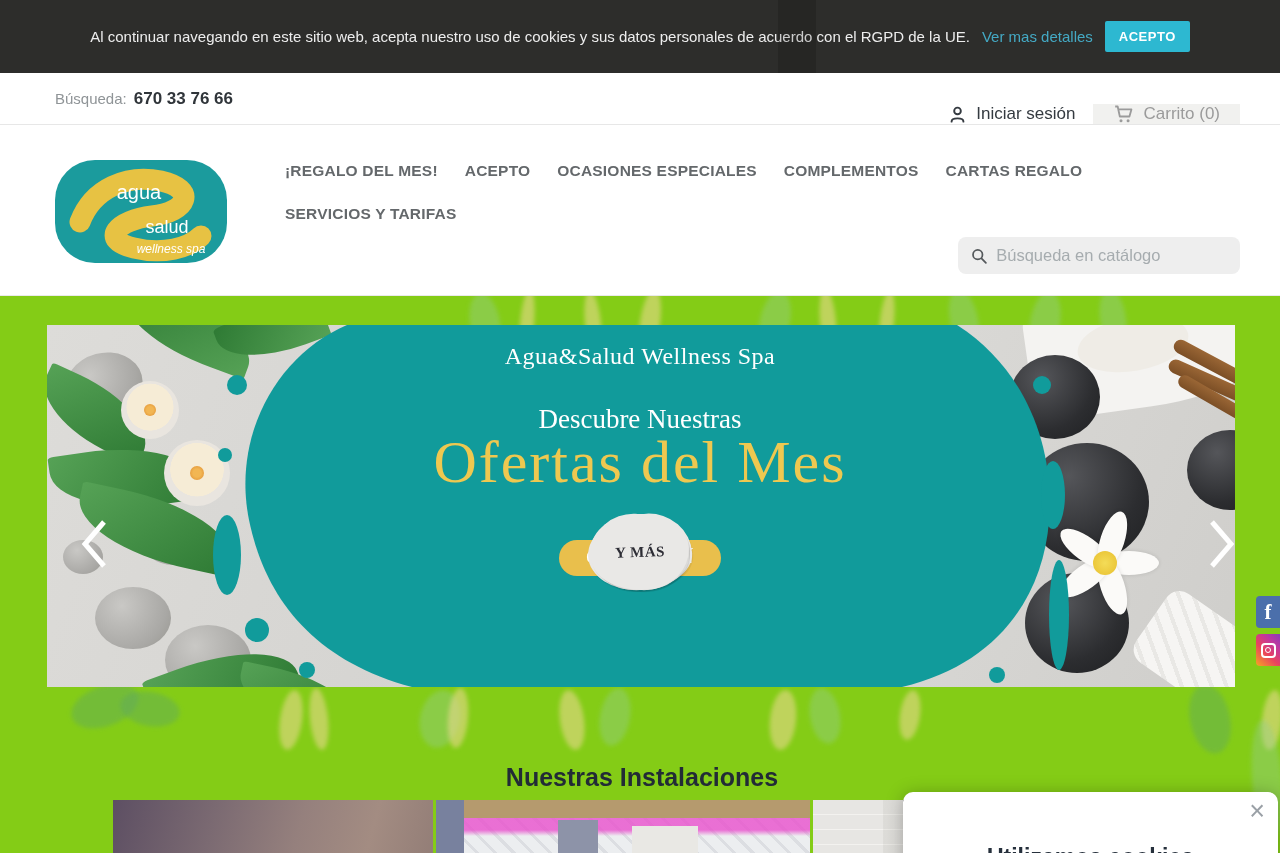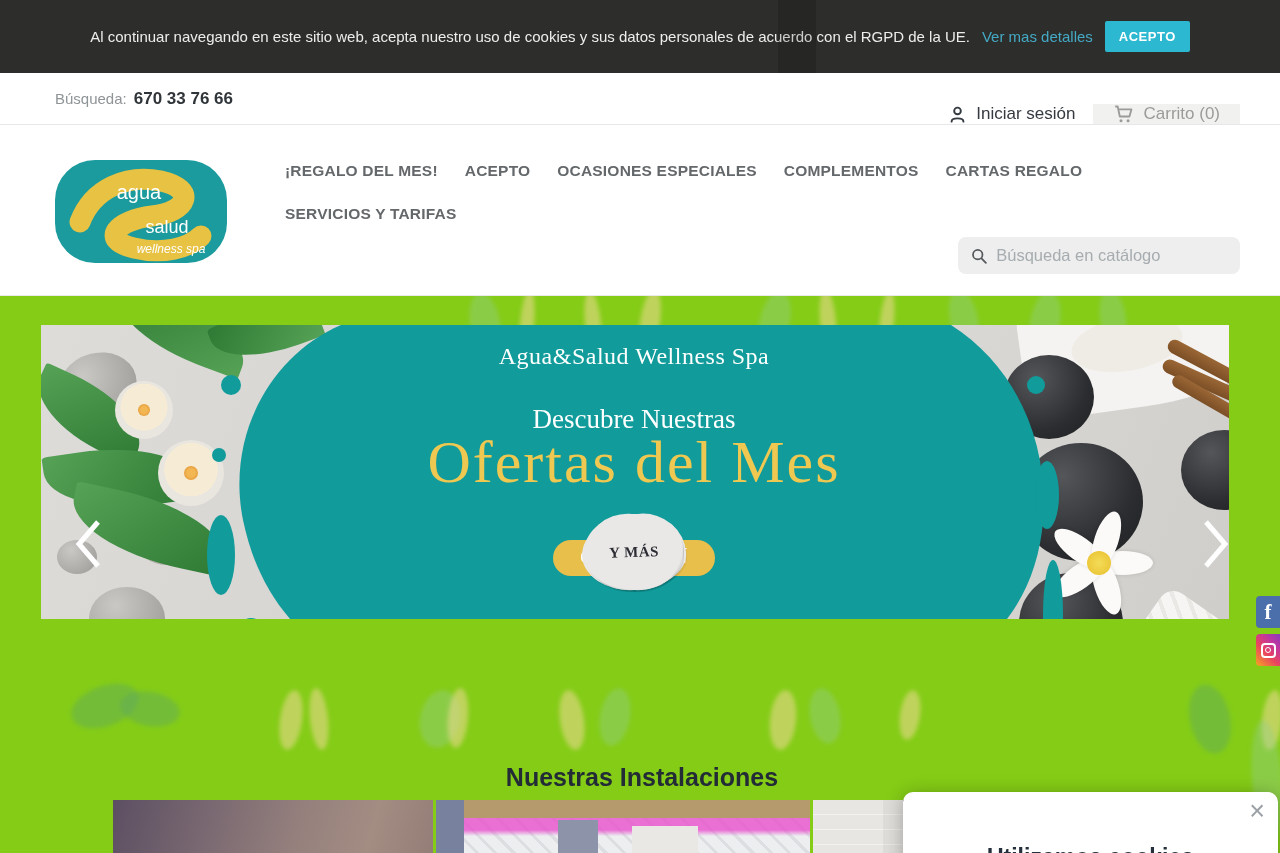--- a/index.html
+++ b/index.html
@@ -40,21 +40,21 @@
   .search { position:absolute; right:40px; top:112px; width:282px; height:37px; background:#eeeeee;
     border-radius:8px; display:flex; align-items:center; padding:0 13px; gap:9px; }
   .search input { border:none; background:transparent; outline:none; font-size:16.5px; color:#333;
     width:100%; font-family:"Liberation Sans", sans-serif; }
   .search input::placeholder { color:#a6acaf; }
 
   
   .wm { position:absolute; border-radius:50% 50% 50% 50%; filter:blur(2px); z-index:1; }
 
   
-  .hero { position:absolute; left:41px; top:325px; width:1188px; height:294px; overflow:hidden; z-index:2;
+  .hero { position:absolute; left:47px; top:325px; width:1188px; height:362px; overflow:hidden; z-index:2;
     background:linear-gradient(112deg,#dddcd9 0%,#d5d4d1 38%,#dad9d6 66%,#cfcecb 100%); }
   .hero * { position:absolute; }
   .stone { border-radius:50%; background:radial-gradient(circle at 35% 30%, #c9c8c5, #a9a8a5 68%, #96958f); }
   .bstone { border-radius:50%; background:radial-gradient(circle at 35% 28%, #55565a, #2c2d30 62%, #1e1f21); }
   .leaf { border-radius:4% 75% 8% 75%; background:linear-gradient(135deg,#56a256,#2e7a34); }
   .candle { border-radius:50%; background:radial-gradient(circle at 50% 45%, #f6ecd6 0 54%, #e9e5df 55%); }
   .flame { border-radius:50%; background:radial-gradient(circle,#f2b653 0 40%, #dd8a2e); }
   .plate { background:#f4f3f1; border-radius:18px 18px 55% 18px; }
   .cream { background:#efece6; border-radius:50%; }
   .cinna { background:linear-gradient(180deg,#9a6635,#7c4f26); border-radius:7px; }

